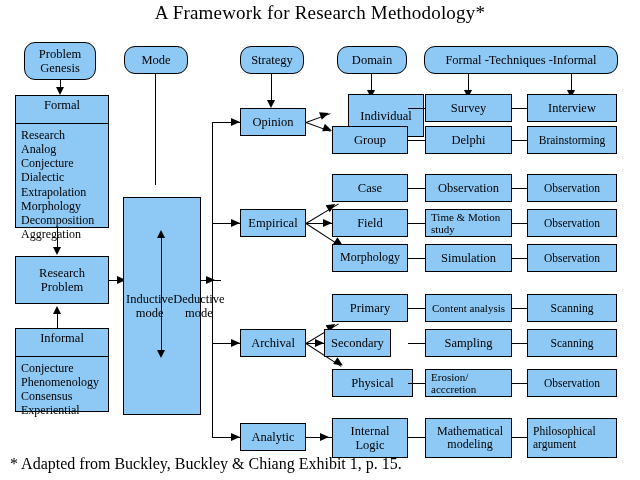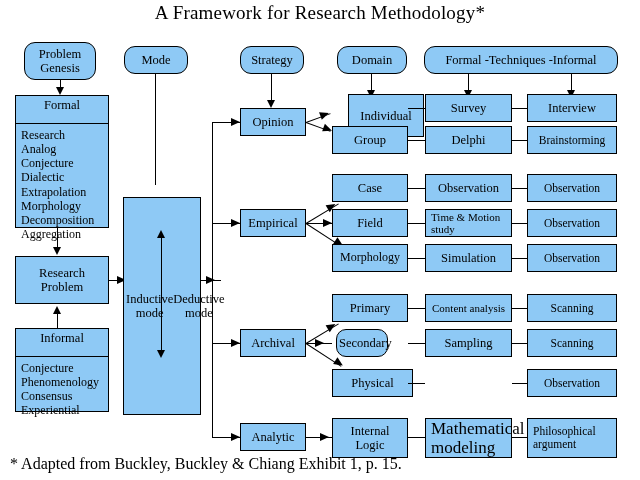--- a/index.html
+++ b/index.html
@@ -283,49 +283,52 @@
   </div>
   <div class="hline" style="left:408px;top:308px;width:17px;"></div>
   <div class="node" style="left:425px;top:294px;width:87px;height:28px;font-size:11px;">
     <span class="txt">Content analysis</span>
   </div>
   <div class="hline" style="left:512px;top:308px;width:15px;"></div>
   <div class="node" style="left:527px;top:294px;width:90px;height:28px;font-size:11.5px;">
     <span class="txt">Scanning</span>
   </div>
 
-  <div class="node" style="left:336px;top:329px;width:52px;height:28px;border-radius:10px;">
+  <div class="node" style="left:324px;top:329px;width:67px;height:28px;">
     <span class="txt">Secondary</span>
   </div>
   <div class="hline" style="left:408px;top:343px;width:17px;"></div>
   <div class="node" style="left:425px;top:329px;width:87px;height:28px;">
     <span class="txt">Sampling</span>
   </div>
   <div class="hline" style="left:512px;top:343px;width:15px;"></div>
   <div class="node" style="left:527px;top:329px;width:90px;height:28px;font-size:11.5px;">
     <span class="txt">Scanning</span>
   </div>
 
   <div class="node" style="left:332px;top:369px;width:81px;height:28px;">
     <span class="txt">Physical</span>
   </div>
   <div class="hline" style="left:408px;top:383px;width:17px;"></div>
+  <div class="node leftalign" style="left:425px;top:369px;width:87px;height:28px;font-size:11px;">
+    <span class="txt">Erosion/<br>acccretion</span>
+  </div>
   <div class="hline" style="left:512px;top:383px;width:15px;"></div>
   <div class="node" style="left:527px;top:369px;width:90px;height:28px;font-size:11.5px;">
     <span class="txt">Observation</span>
   </div>
 
   <div class="hline" style="left:306px;top:437px;width:26px;"></div>
   <div class="arrow right" style="left:320px;top:432.5px;"></div>
 
   <div class="node" style="left:332px;top:418px;width:76px;height:40px;">
     <span class="txt">Internal<br>Logic</span>
   </div>
   <div class="hline" style="left:408px;top:437px;width:17px;"></div>
-  <div class="node leftalign" style="left:425px;top:418px;width:87px;height:40px;font-size:17px;">
+  <div class="node leftalign" style="left:425px;top:418px;width:87px;height:40px;font-size:12px;text-align:center;">
     <span class="txt">Mathematical<br>modeling</span>
   </div>
   <div class="hline" style="left:512px;top:437px;width:15px;"></div>
   <div class="node leftalign" style="left:527px;top:418px;width:90px;height:40px;font-size:11.5px;">
     <span class="txt">Philosophical<br>argument</span>
   </div>
 
   <div class="footnote">* Adapted from Buckley, Buckley &amp; Chiang Exhibit 1, p. 15.</div>
 
 </div>

